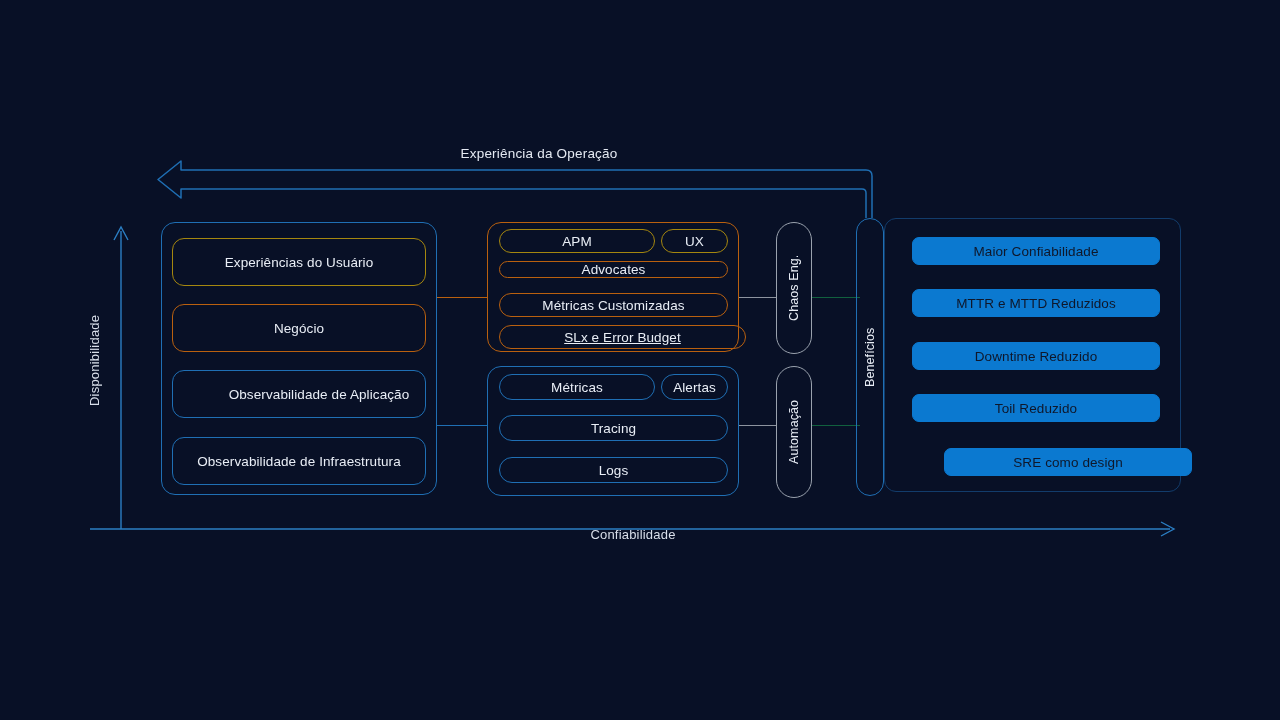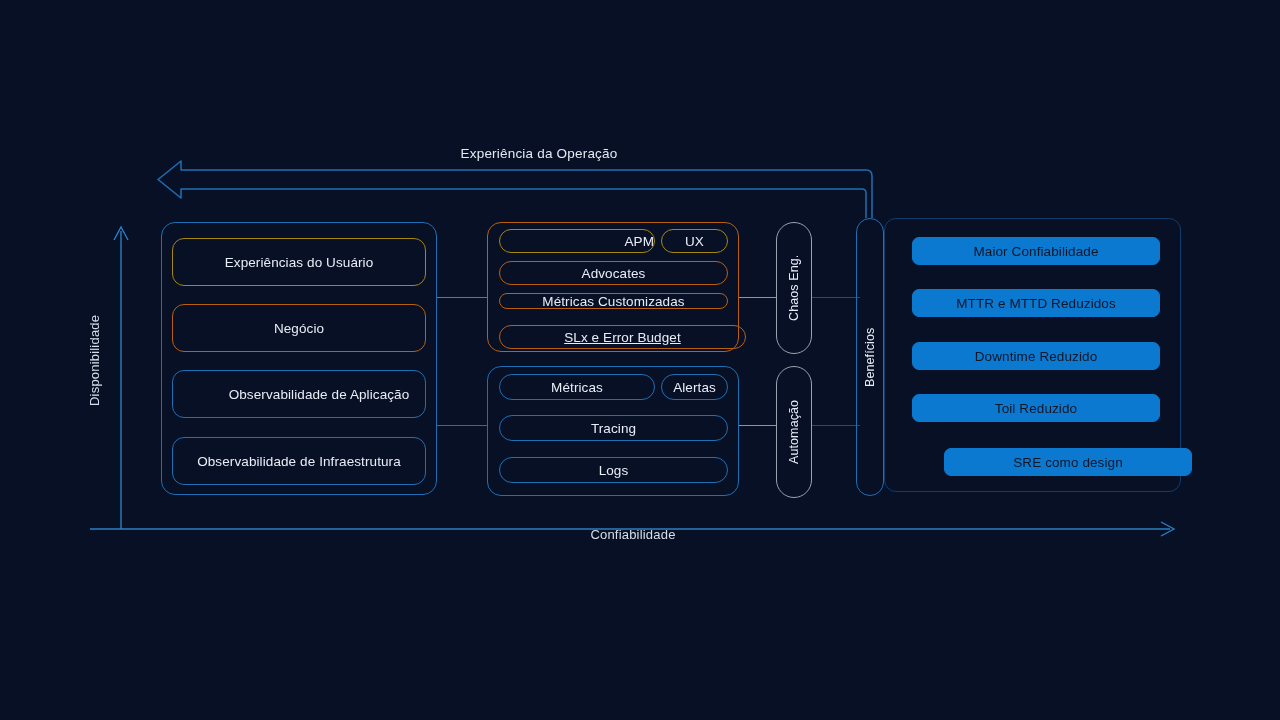--- a/index.html
+++ b/index.html
@@ -145,30 +145,30 @@
   </div>
   <div class="abs pill" style="left:172px; top:370px; width:254px; height:48px; border-radius:12px;padding-left:40px;">
     <span>Observabilidade de Aplicação</span>
   </div>
   <div class="abs pill" style="left:172px; top:437px; width:254px; height:48px; border-radius:12px;">
     <span>Observabilidade de Infraestrutura</span>
   </div>
 
   <div class="abs rbox orange" style="left:487px; top:222px; width:252px; height:130px;"></div>
 
-  <div class="abs pill gold" style="left:499px; top:229px; width:156px; height:24px;justify-content:flex-end;">
+  <div class="abs pill gold" style="left:499px; top:229px; width:156px; height:24px;">
     <span>APM</span>
   </div>
   <div class="abs pill gold" style="left:661px; top:229px; width:67px; height:24px;">
     <span>UX</span>
   </div>
-  <div class="abs pill orange" style="left:499px; top:261px; width:229px; height:24px;">
+  <div class="abs pill orange" style="left:499px; top:261px; width:229px; height:17px;">
     <span>Advocates</span>
   </div>
-  <div class="abs pill orange" style="left:499px; top:293px; width:229px; height:16px;">
+  <div class="abs pill orange" style="left:499px; top:293px; width:229px; height:24px;">
     <span>Métricas Customizadas</span>
   </div>
   <div class="abs pill orange" style="left:499px; top:325px; width:247px; height:24px;text-decoration:underline;">
     <span>SLx e Error Budget</span>
   </div>
 
   <div class="abs rbox" style="left:487px; top:366px; width:252px; height:130px;"></div>
 
   <div class="abs pill" style="left:499px; top:374px; width:156px; height:26px;">
     <span>Métricas</span>

